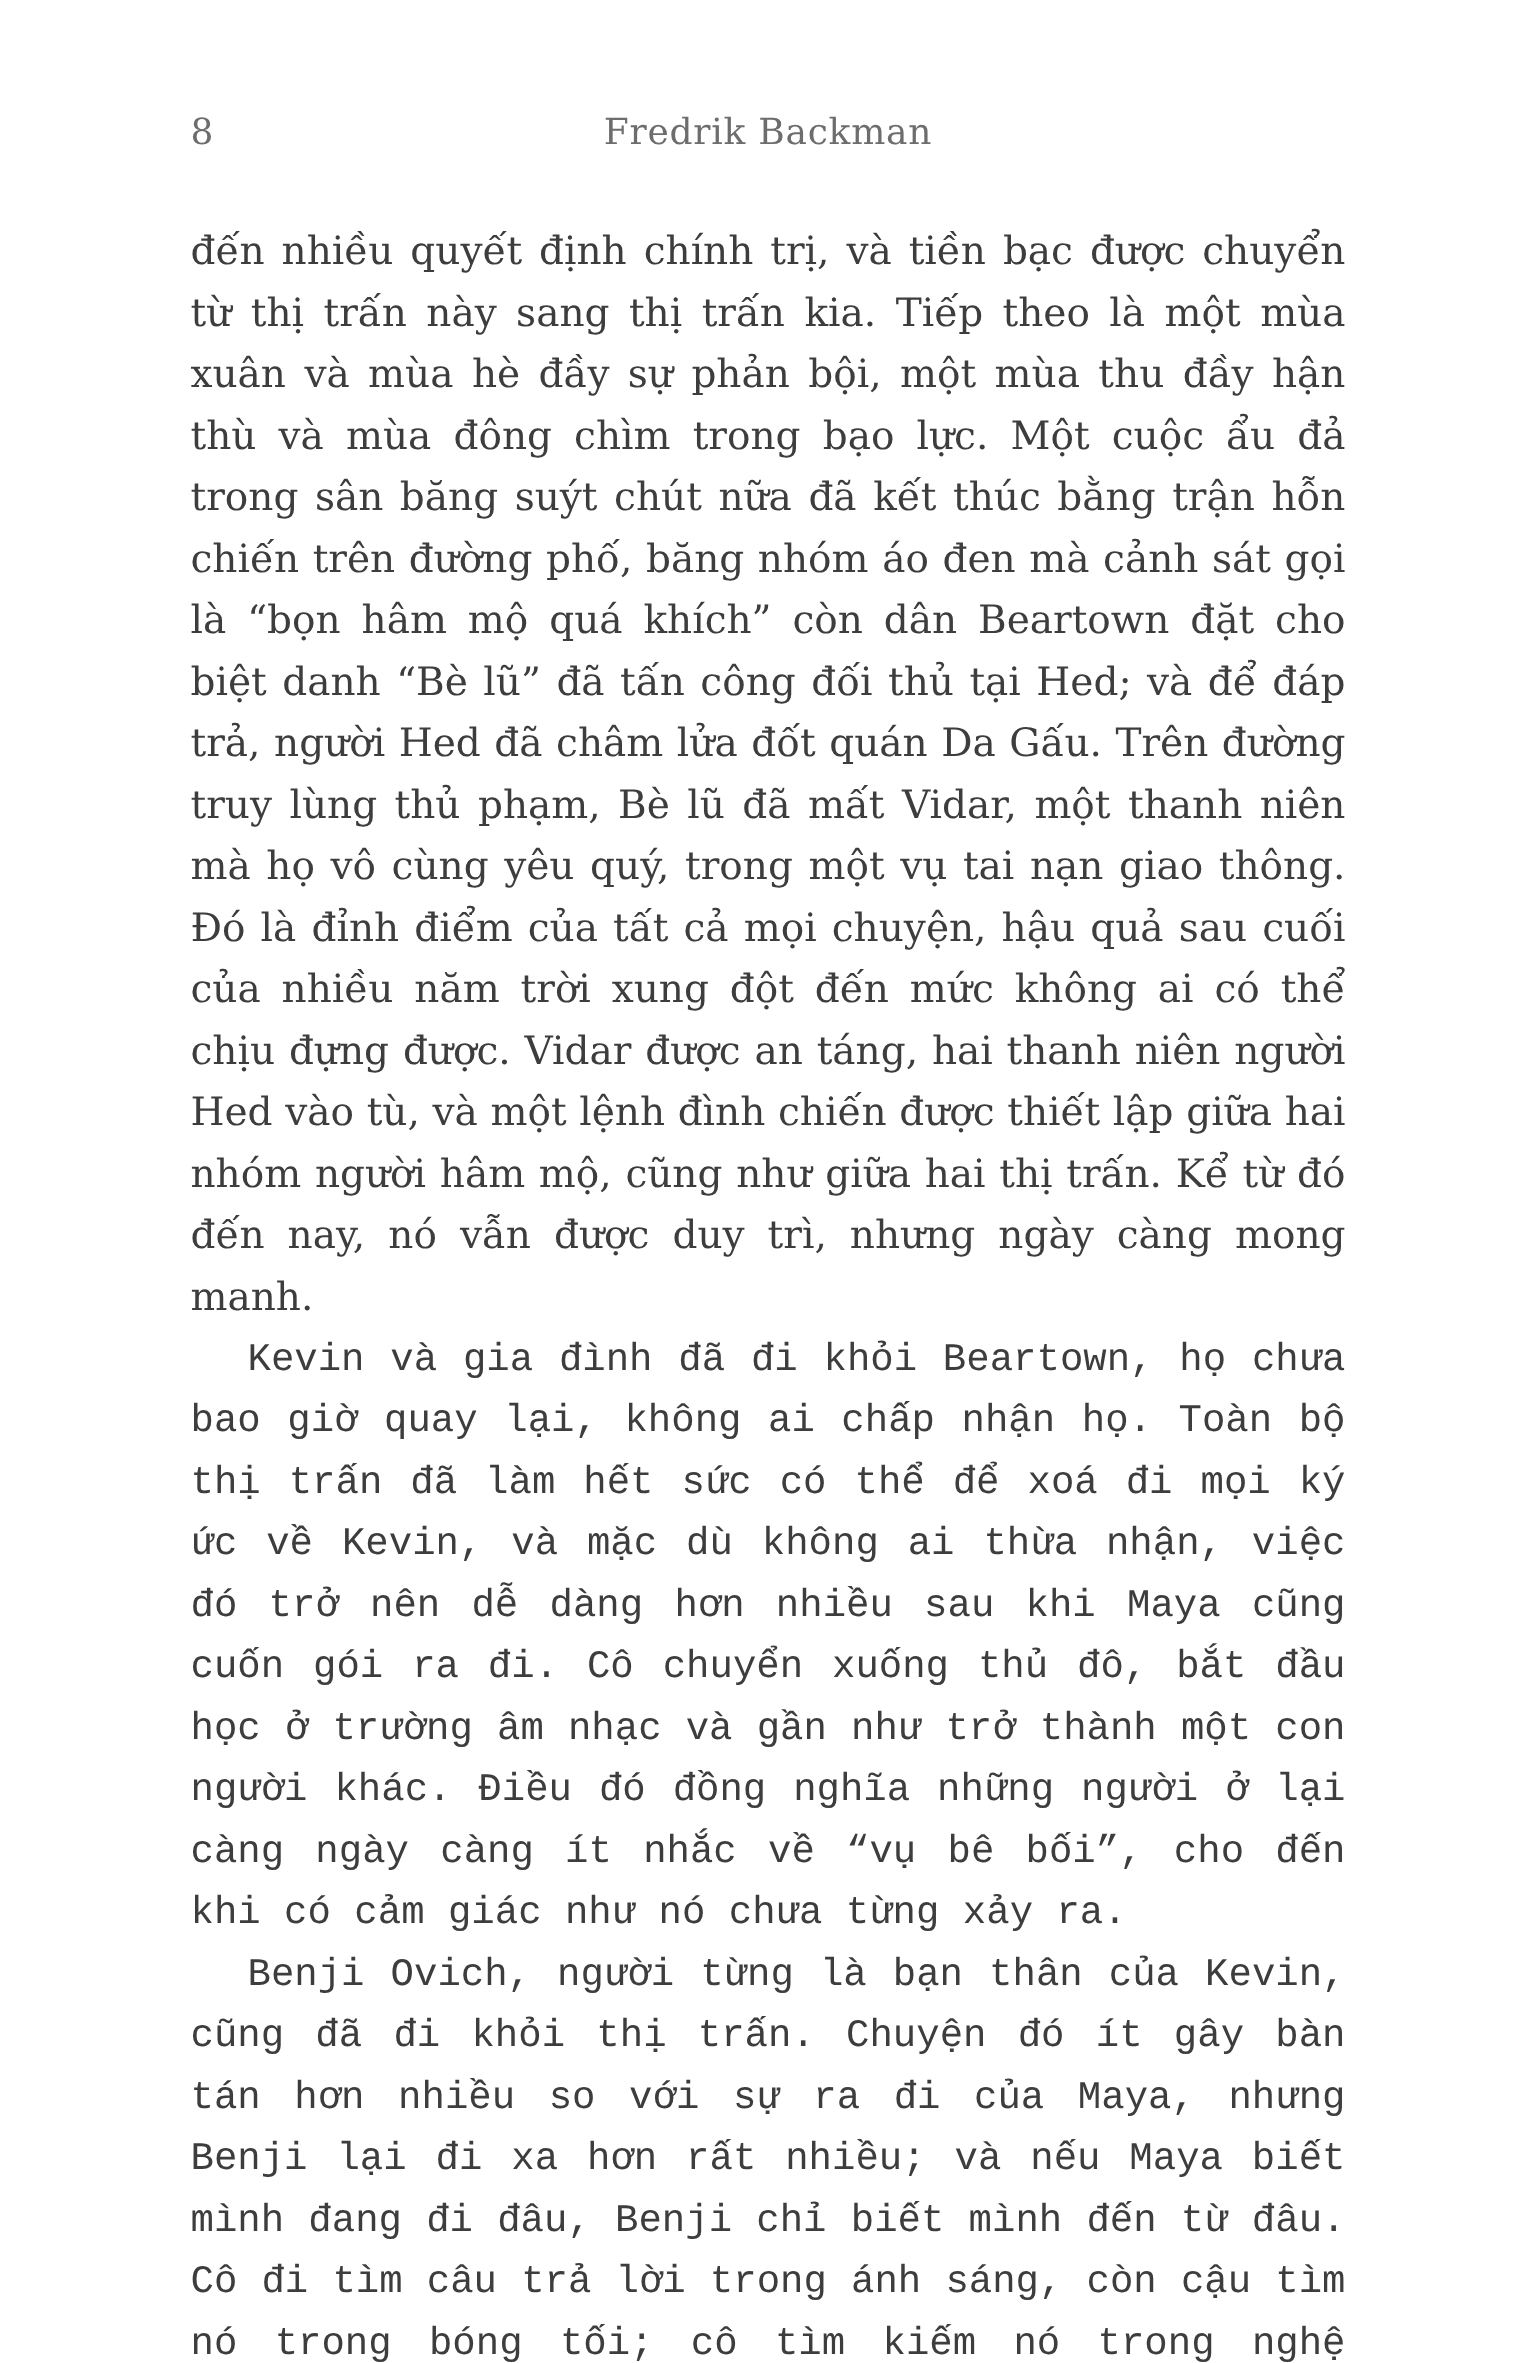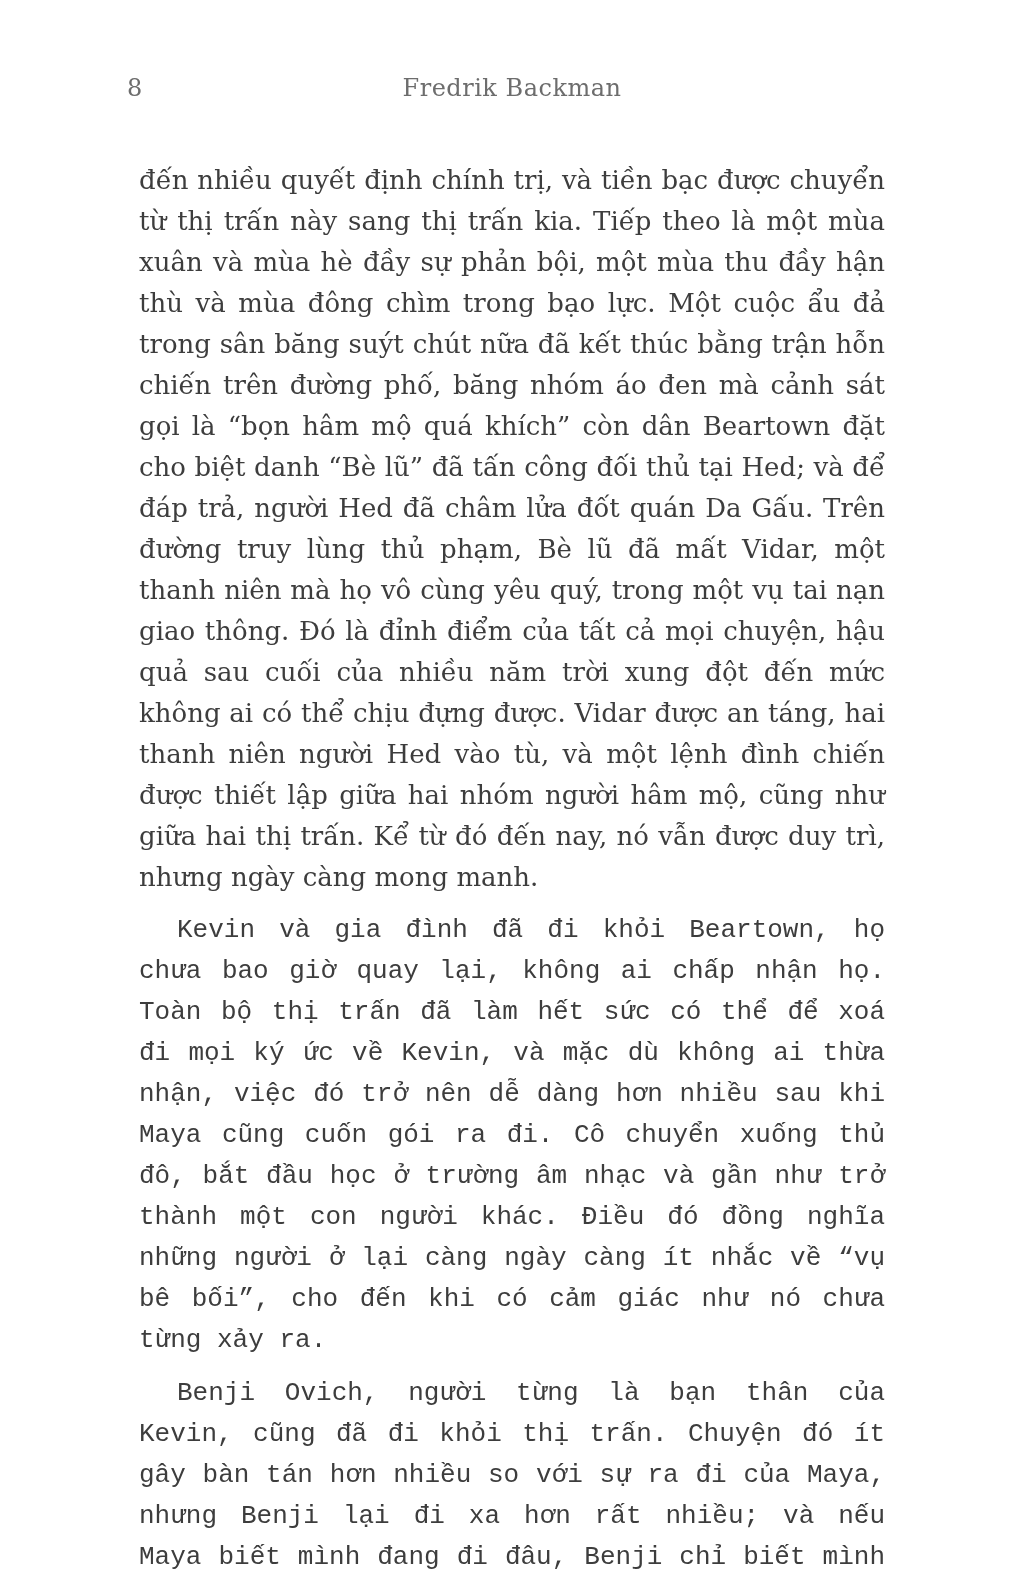--- a/index.html
+++ b/index.html
@@ -41,21 +41,21 @@
     position: absolute;
     top: 148px;
     left: 127px;
     width: 770px;
     color: #3d3d3d;
     font-size: 26px;
     line-height: 41px;
     text-align: justify;
   }
   .body-text p {
-    margin: 12px;
+    margin: 0;
     padding: 0;
   }
   .body-text p.indented {
     text-indent: 38px;
     font-family: Liberation Mono, monospace;
   }
 </style>
 </head>
 <body>
 

